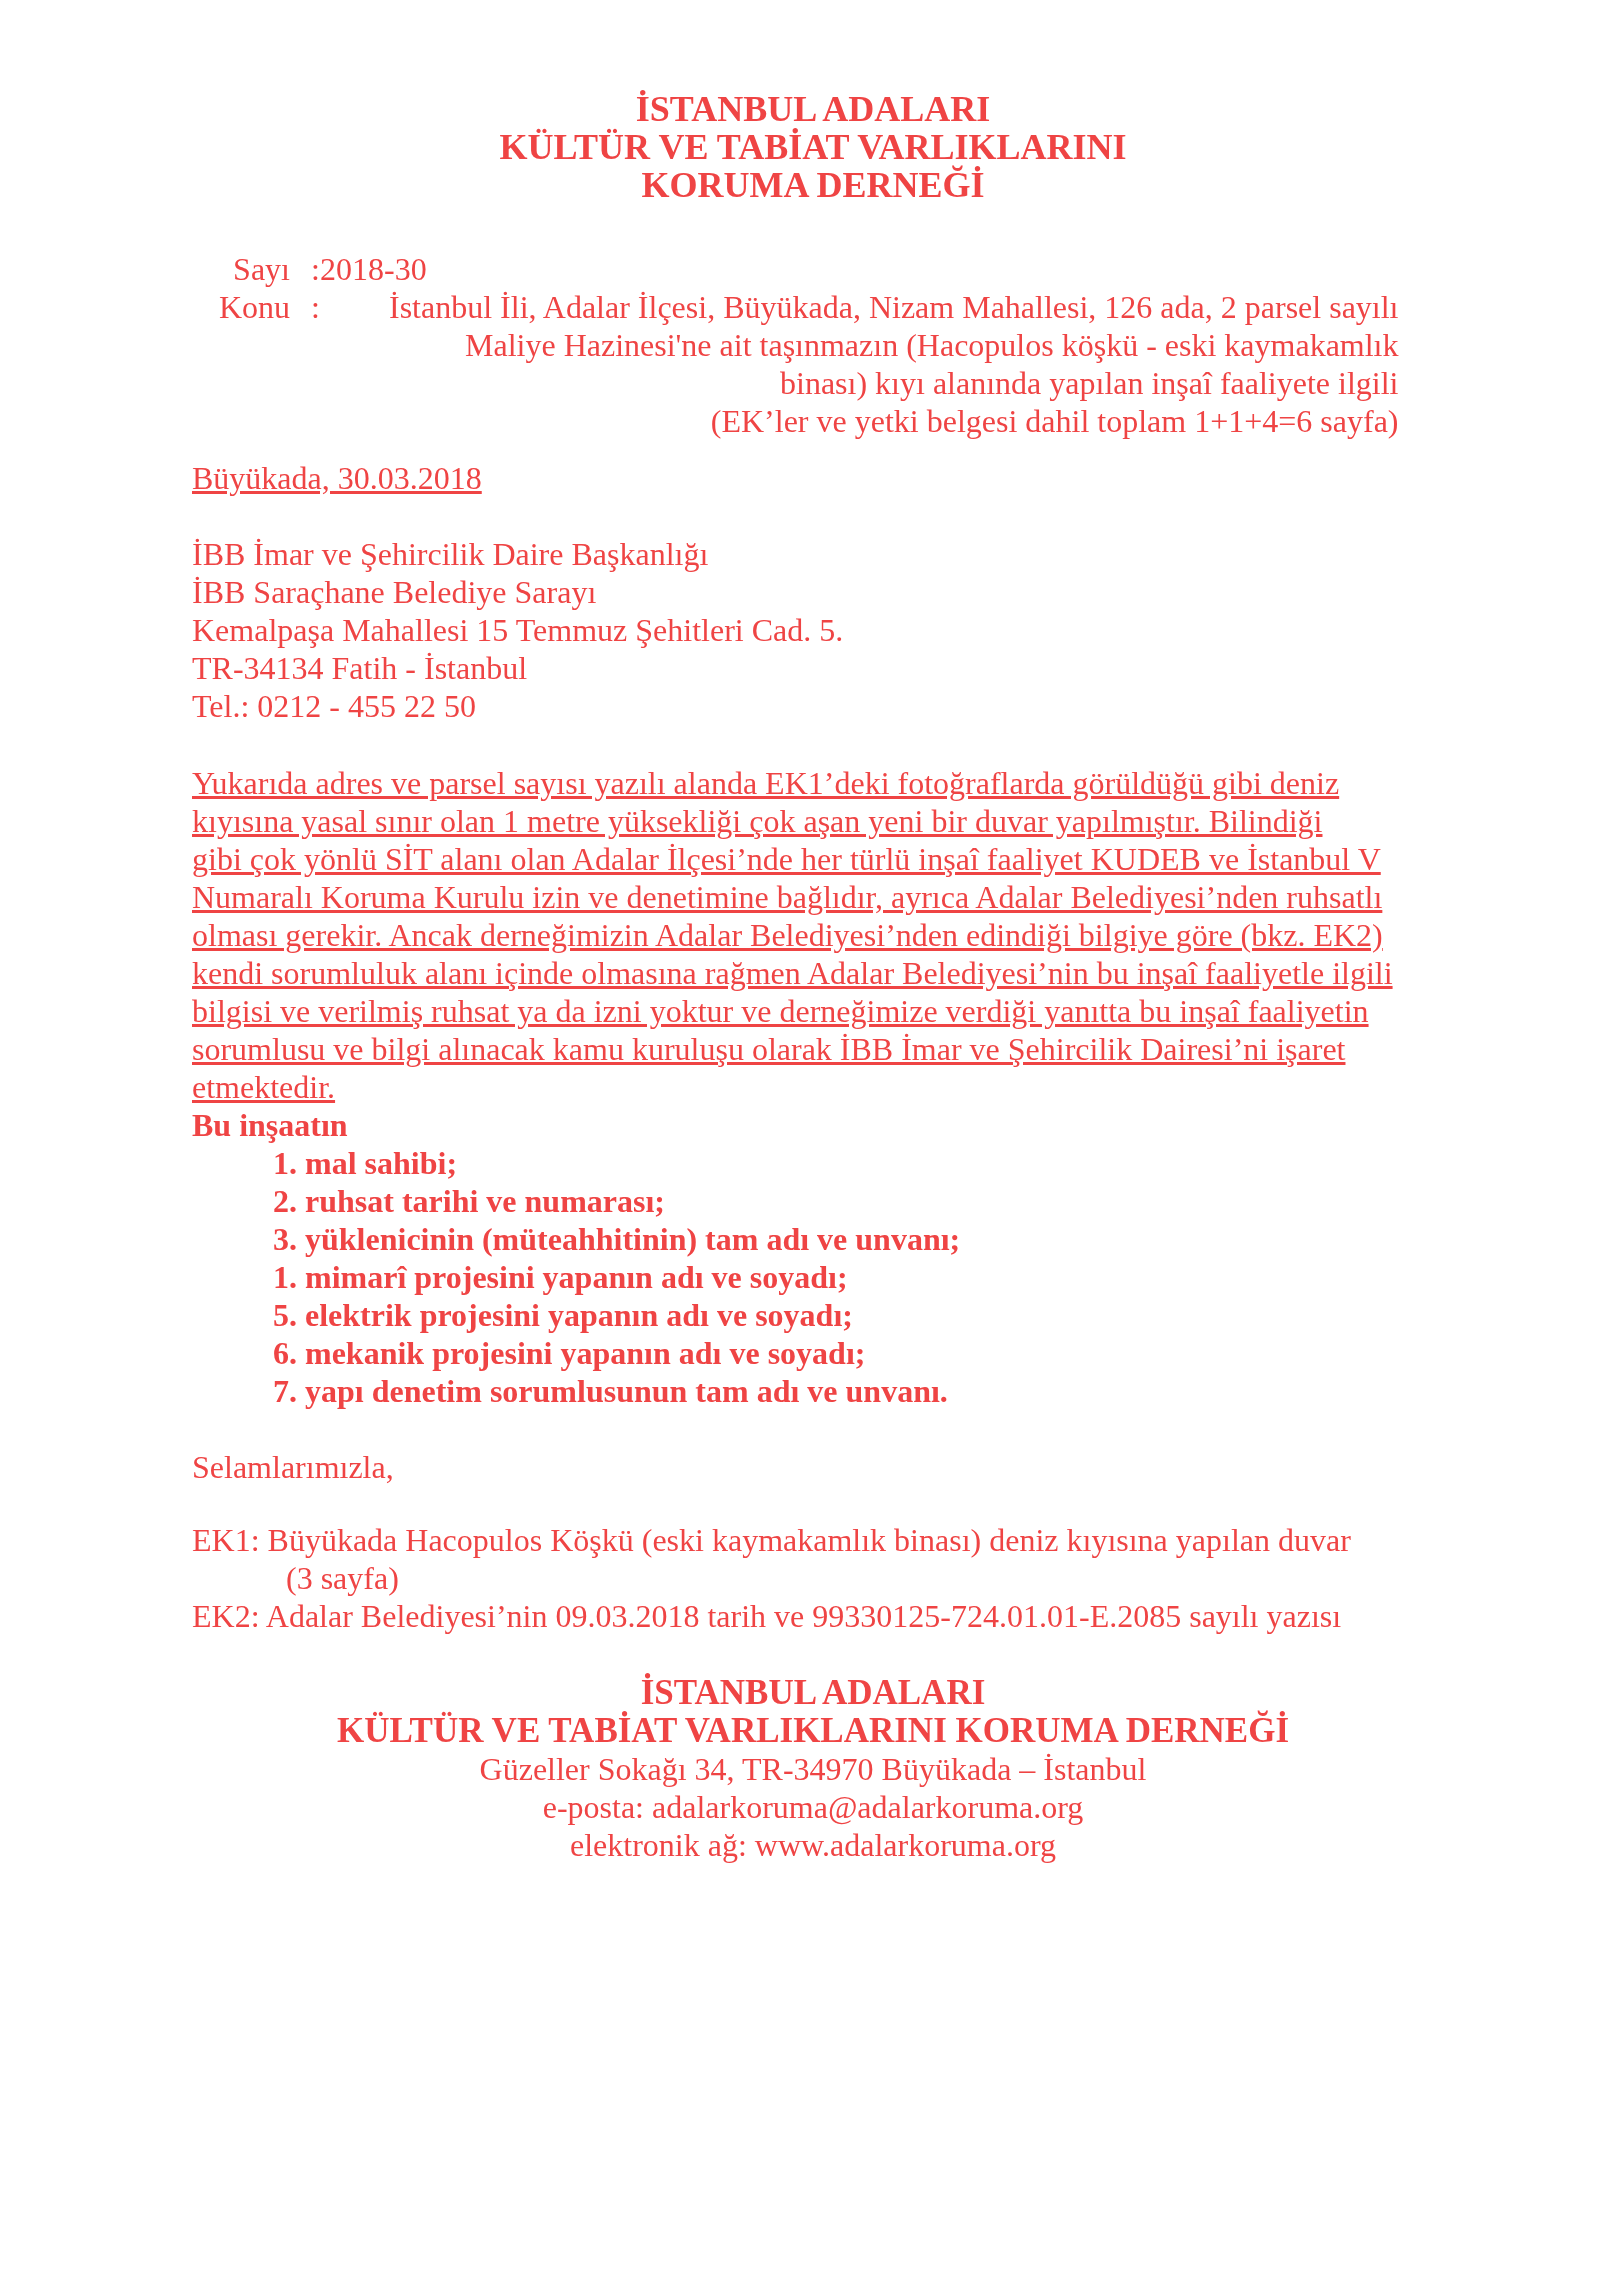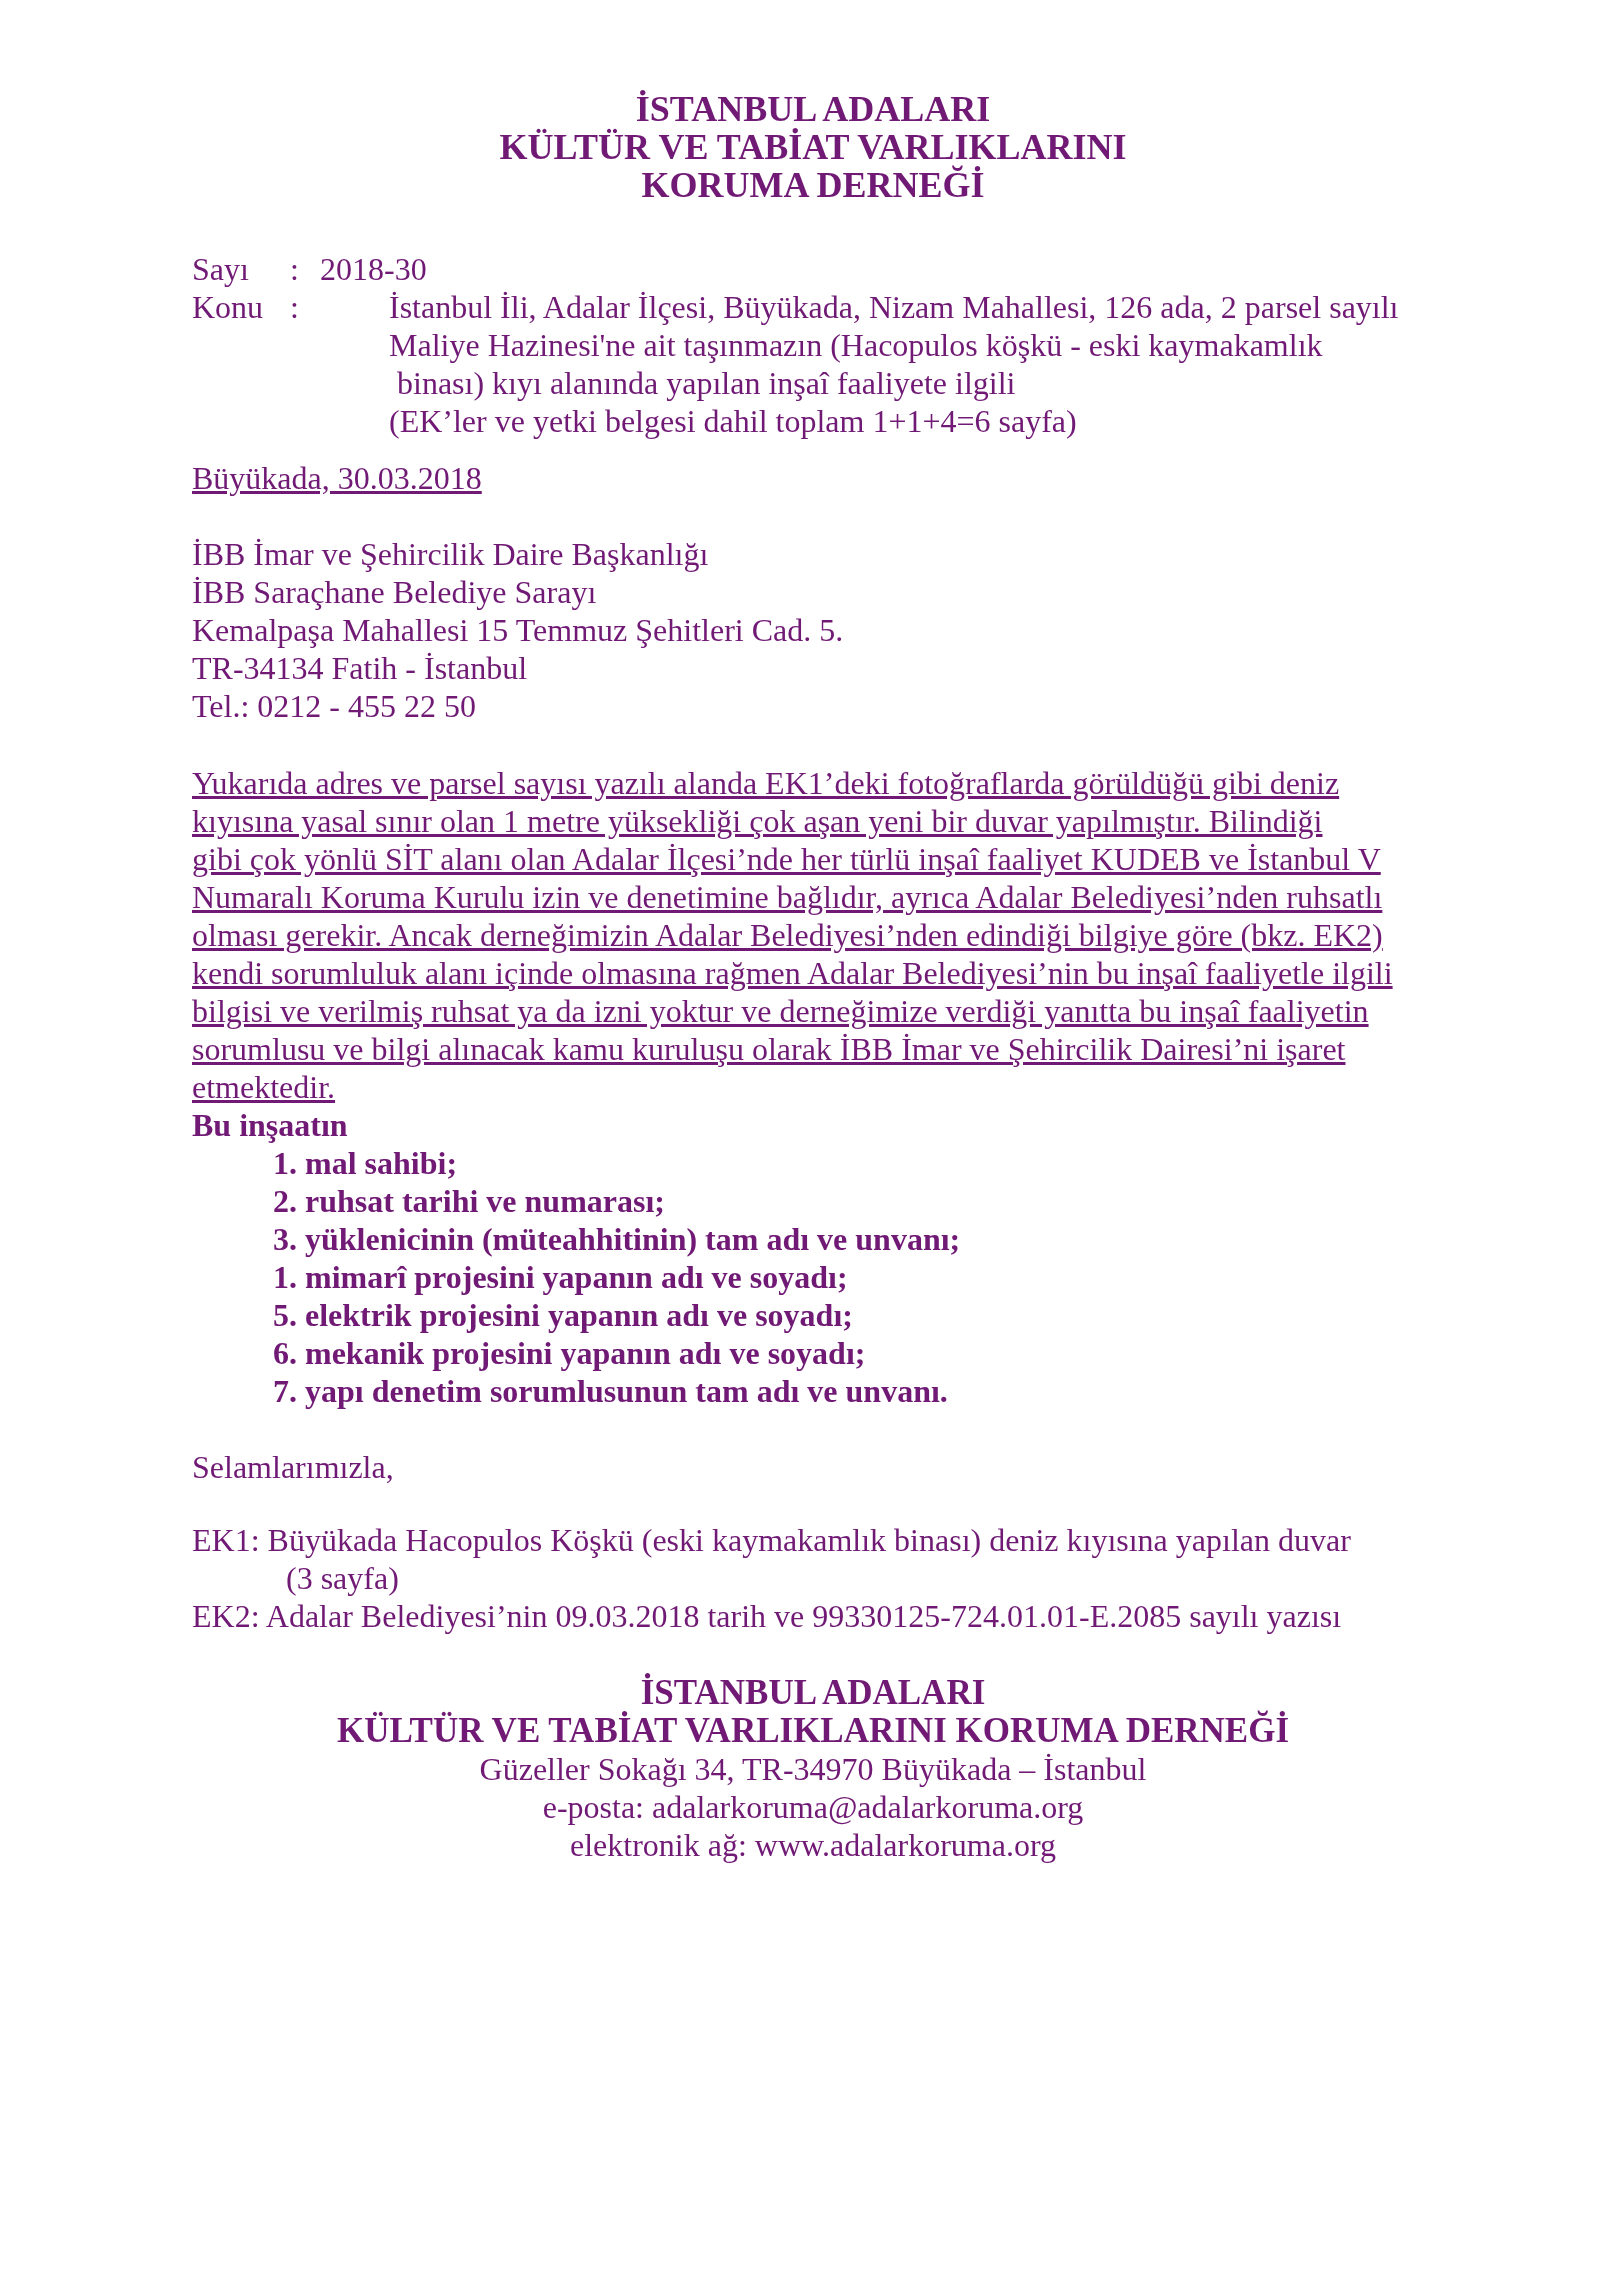--- a/index.html
+++ b/index.html
@@ -3,34 +3,34 @@
 <meta charset="utf-8">
 <style>
   * { margin: 0; padding: 0; box-sizing: border-box; }
   html, body { background: #ffffff; }
   .page {
     position: relative;
     width: 1622px;
     height: 2295px;
     margin: 0 auto;
     background: #ffffff;
-    color: #701a75;
+    color: #ef4444;
     font-family: "Liberation Serif", "DejaVu Serif", serif;
     font-size: 32px;
     line-height: 38px;
     padding: 90px 188px 0 192px;
     overflow: hidden;
   }
   .letterhead {
     text-align: center;
     font-weight: bold;
     font-size: 36px;
     line-height: 38px;
   }
-  .meta { margin-top: 46px; }
+  .meta { margin-top: 46px; text-align: right; }
   .meta-row { display: flex; align-items: flex-start; }
   .meta-label { width: 98px; flex: 0 0 98px; }
   .meta-colon { width: 30px; flex: 0 0 30px; }
   .meta-value { white-space: pre; }
   .konu-indent { margin-left: 69px; }
   .dateline { margin-top: 19px; text-decoration: underline; }
   .recipient { margin-top: 38px; text-align: left; }
   .body-par { white-space: pre; }
   .par-first { margin-top: 39px; text-decoration: underline; }
   .bold { font-weight: bold; }

